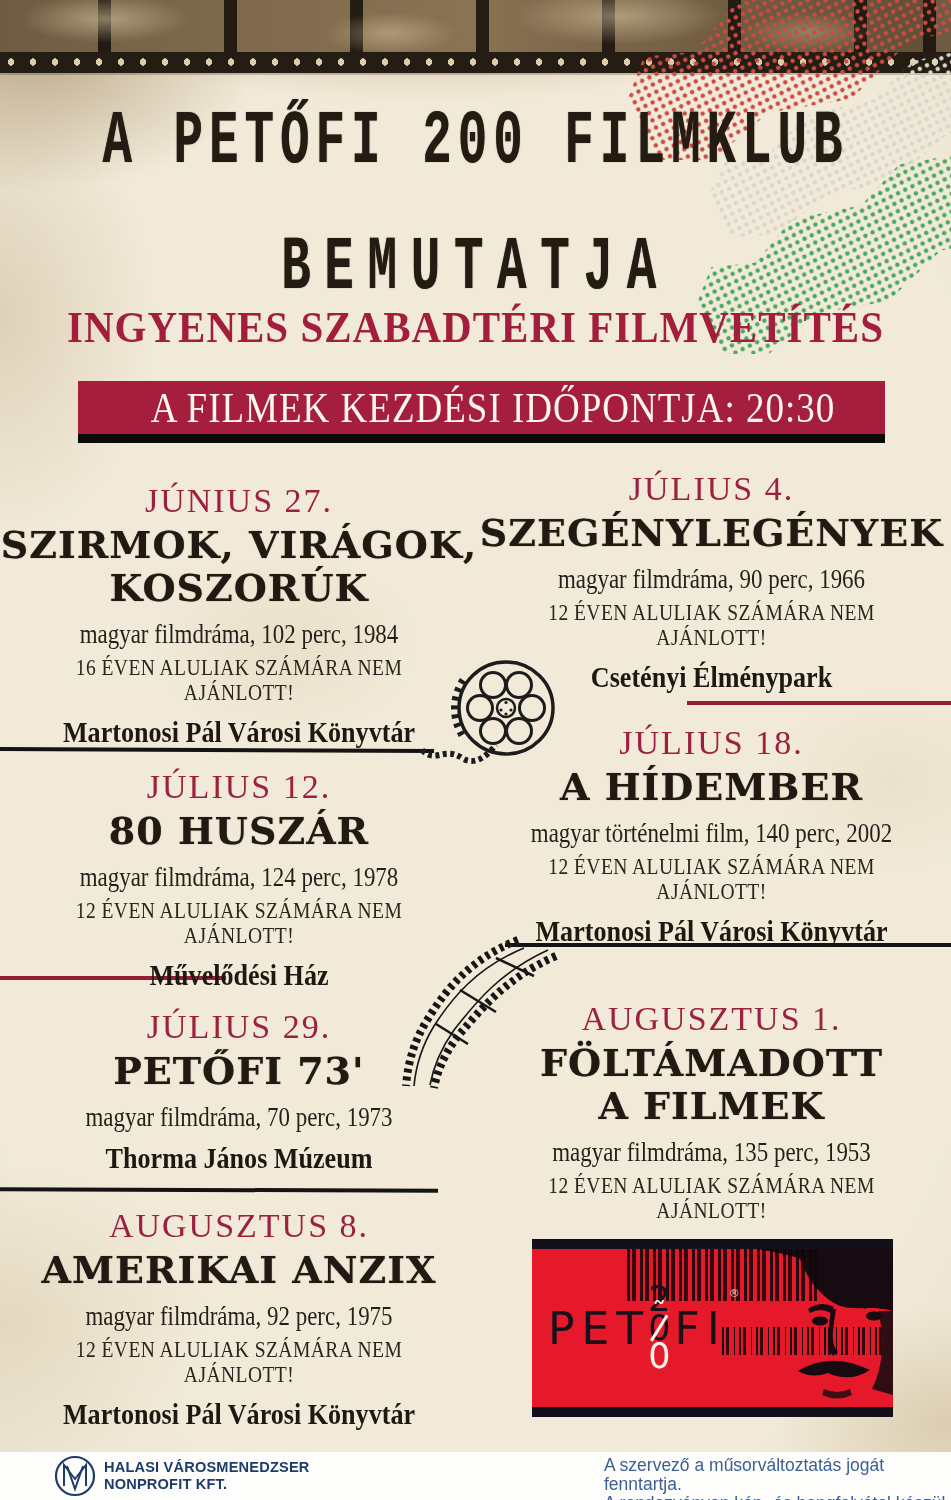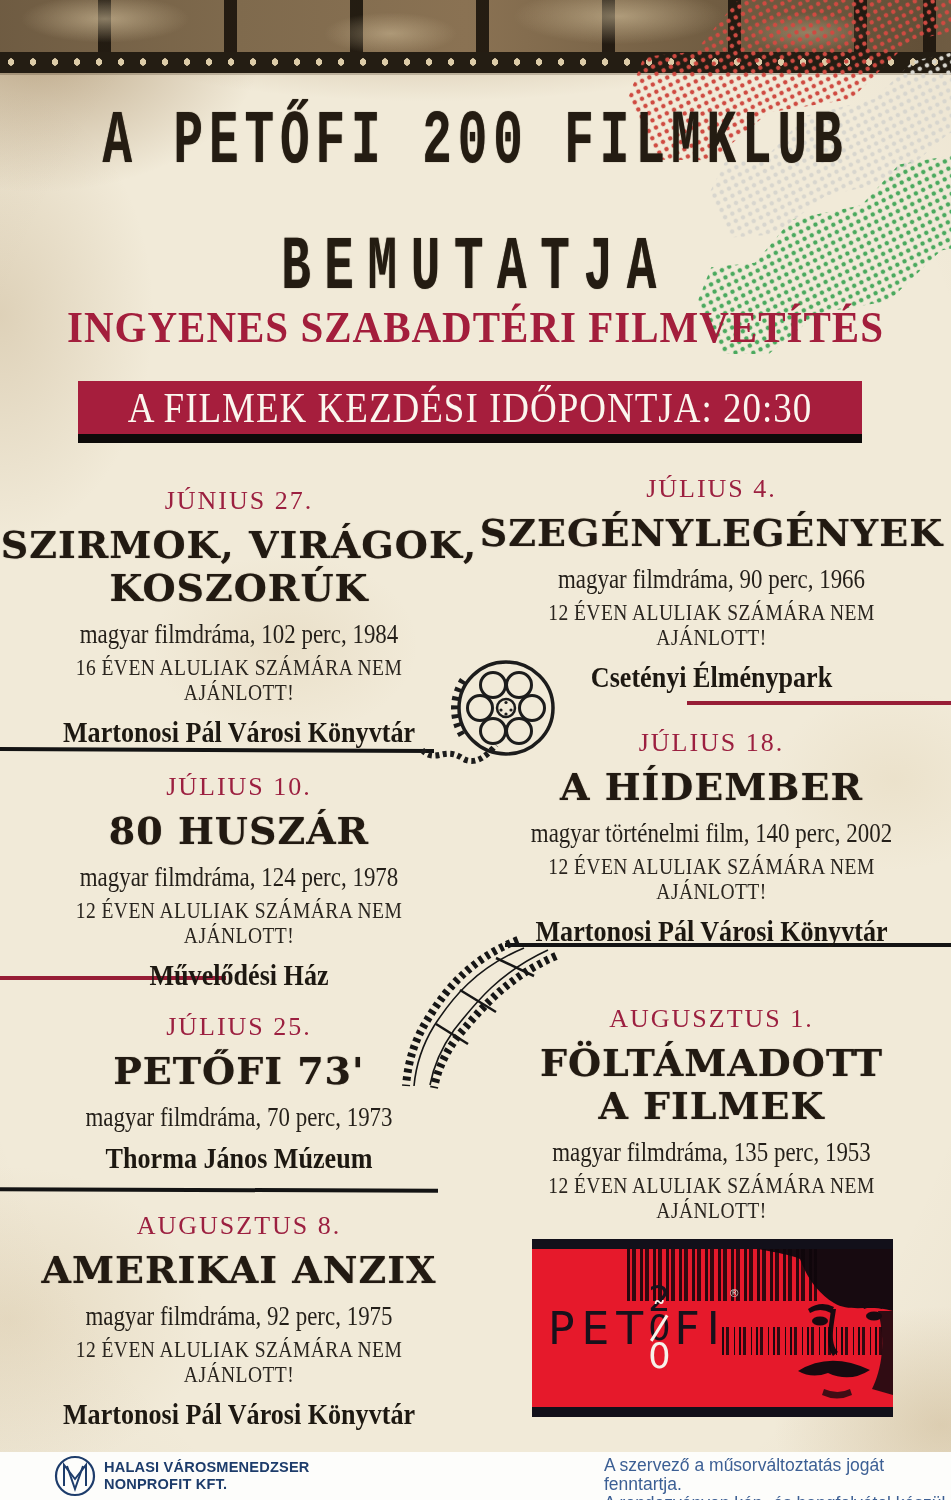--- a/index.html
+++ b/index.html
@@ -50,27 +50,27 @@
     background-image:radial-gradient(circle,#4aa95e 1.7px, rgba(74,169,94,.5) 2.2px, transparent 2.7px);background-size:8px 8px;}
   
   .main-title{position:absolute;top:86px;left:0;width:100%;text-align:center;z-index:5;
     font-family:Liberation Mono, monospace;font-weight:700;color:#241c12;}
   .main-title .t1,.main-title .t2{display:block;font-size:58px;line-height:112px;letter-spacing:7px;
     transform:scale(.85,1.3);transform-origin:50% 50%;text-shadow:0 0 1px rgba(45,35,22,.65);}
   .main-title .t2{margin-top:14px;letter-spacing:16px;}
   .subtitle{position:absolute;top:303px;left:0;width:100%;text-align:center;z-index:5;
     font-weight:700;font-size:41px;color:#a31e3c;letter-spacing:1px;transform:scaleY(1.1);}
   .banner{position:absolute;top:381px;left:78px;width:784px;height:53px;background:#a61e3d;
-    border-bottom:9px solid #0c0a09;z-index:5;text-align:center;}
+    border-bottom:9px solid #0c0a09;z-index:5;text-align:center;padding-left:23px;}
   .banner span{display:inline-block;color:#fbf6ee;font-size:37px;line-height:53px;letter-spacing:1px;transform:scaleY(1.12);}
   
   .event{position:absolute;text-align:center;z-index:5;}
   .col-l{left:0;width:478px;}
   .col-r{left:472px;width:479px;}
-  .ev-date{font-size:26px;color:#9c2040;letter-spacing:2px;line-height:42px;}
+  .ev-date{font-size:34px;color:#9c2040;letter-spacing:2px;line-height:42px;}
   .ev-title{font-family:"DejaVu Serif",serif;font-weight:700;font-size:38px;line-height:1.13;
     color:#221a12;letter-spacing:1px;margin-top:2px;text-shadow:0 0 1px rgba(40,30,18,.6);}
   .ev-meta{font-size:27px;line-height:28px;margin-top:10px;color:#241f19;transform:scaleX(.85);}
   .ev-rating{font-size:23px;line-height:25px;margin-top:7px;color:#2a251f;transform:scaleX(.85);letter-spacing:.5px;}
   .ev-venue{font-size:29px;line-height:31px;margin-top:12px;font-weight:700;color:#1d1811;transform:scaleX(.9);}
   
   .line{position:absolute;z-index:4;}
   .line-black{background:#141414;}
   .line-red{background:#971d36;}
   
@@ -134,31 +134,31 @@
     <div class="ev-title">
       <div>SZIRMOK, VIRÁGOK,</div>
       <div>KOSZORÚK</div>
     </div>
     <div class="ev-meta">magyar filmdráma, 102 perc, 1984</div>
     <div class="ev-rating">16 ÉVEN ALULIAK SZÁMÁRA NEM AJÁNLOTT!</div>
     <div class="ev-venue">Martonosi Pál Városi Könyvtár</div>
   </div>
 
   <div class="event col-l" style="top:766px">
-    <div class="ev-date">JÚLIUS 10.</div>
+    <div class="ev-date">JÚLIUS 12.</div>
     <div class="ev-title">
       <div>80 HUSZÁR</div>
     </div>
     <div class="ev-meta">magyar filmdráma, 124 perc, 1978</div>
     <div class="ev-rating">12 ÉVEN ALULIAK SZÁMÁRA NEM AJÁNLOTT!</div>
     <div class="ev-venue">Művelődési Ház</div>
   </div>
 
   <div class="event col-l" style="top:1006px">
-    <div class="ev-date">JÚLIUS 25.</div>
+    <div class="ev-date">JÚLIUS 29.</div>
     <div class="ev-title">
       <div>PETŐFI 73'</div>
     </div>
     <div class="ev-meta">magyar filmdráma, 70 perc, 1973</div>
     <div class="ev-venue">Thorma János Múzeum</div>
   </div>
 
   <div class="event col-l" style="top:1205px">
     <div class="ev-date">AUGUSZTUS 8.</div>
     <div class="ev-title">

